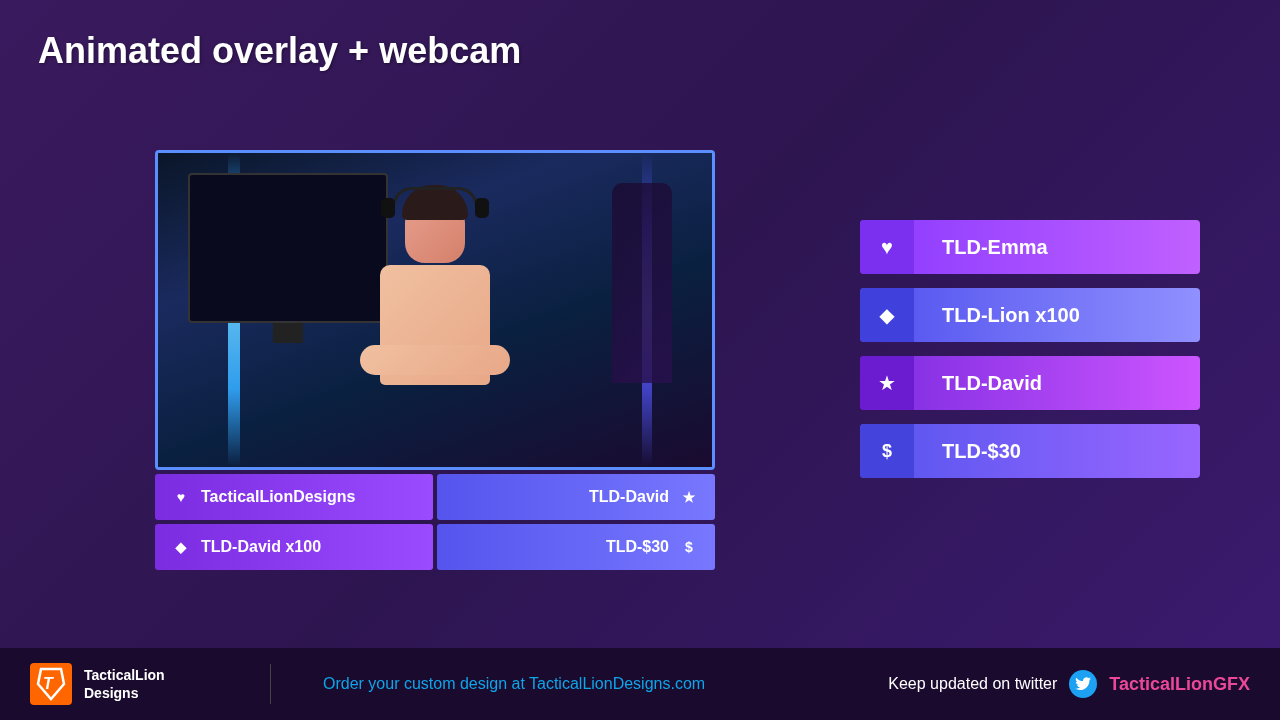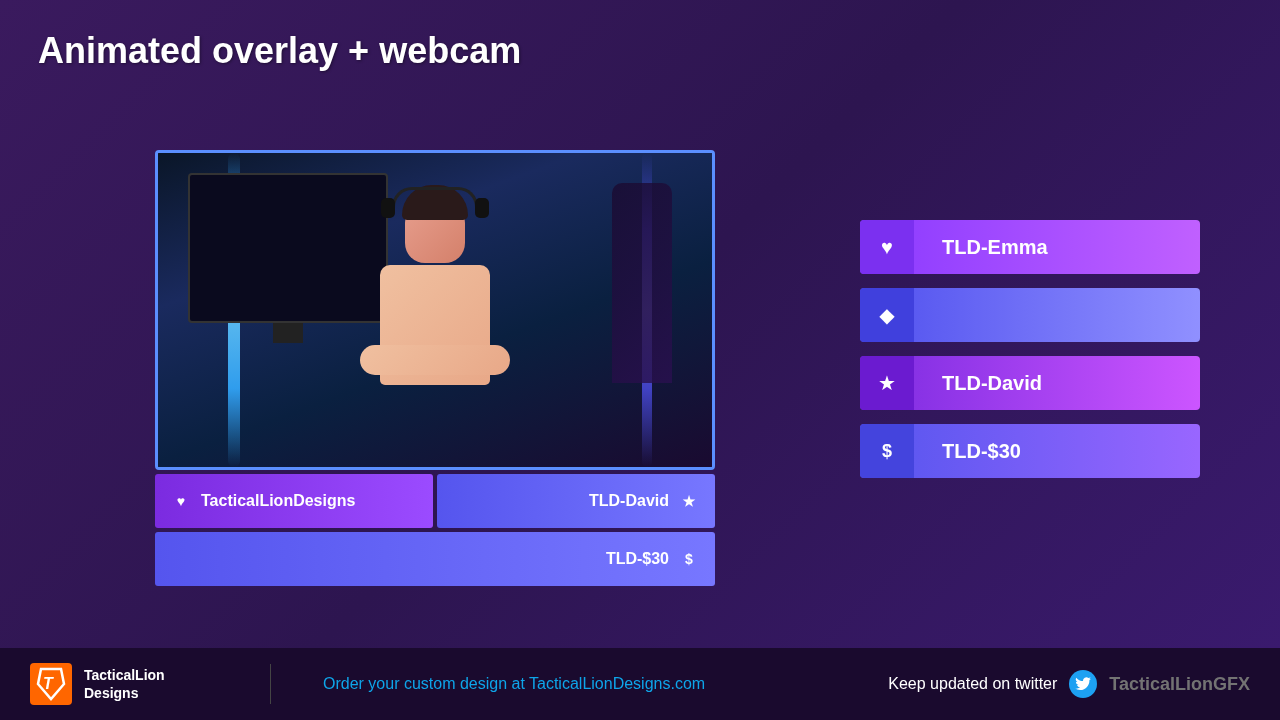--- a/index.html
+++ b/index.html
@@ -193,21 +193,21 @@
     .overlay-bars {
       display: flex;
       flex-direction: column;
       gap: 4px;
       margin-top: 4px;
     }
 
     .bar-row {
       display: flex;
       gap: 4px;
-      height: 54px;
+      height: 46px;
     }
 
     .bar-item {
       display: flex;
       align-items: center;
       gap: 8px;
       padding: 0 14px;
       border-radius: 3px;
       font-weight: 700;
       font-size: 16px;
@@ -367,21 +367,21 @@
       align-items: center;
       justify-content: center;
       font-size: 16px;
       color: white;
       font-weight: 700;
     }
 
     .twitter-handle {
       font-size: 18px;
       font-weight: 700;
-      color: #737373;
+      color: #ec4899;
       text-align: right;
     }
 
     
     .icon-heart::before { content: '♥'; }
     .icon-diamond::before { content: '◆'; }
     .icon-star::before { content: '★'; }
     .icon-dollar::before { content: '$'; font-weight: 900; }
   </style>
 </head>
@@ -429,20 +429,24 @@
           <span class="bar-icon icon-heart"></span>
           <span>TacticalLionDesigns</span>
         </div>
         <div class="bar-item bar-right">
           <span>TLD-David</span>
           <span class="bar-icon icon-star"></span>
         </div>
       </div>
 
       <div class="bar-row">
+        <div class="bar-item bar-left">
+          <span class="bar-icon icon-diamond"></span>
+          <span>TLD-David x100</span>
+        </div>
         <div class="bar-item bar-right">
           <span>TLD-$30</span>
           <span class="bar-icon icon-dollar"></span>
         </div>
       </div>
     </div>
   </div>
 
   <div class="alerts-panel">
 
@@ -450,20 +454,21 @@
       <div class="alert-icon-box">
         <span>♥</span>
       </div>
       <span class="alert-label">TLD-Emma</span>
     </div>
 
     <div class="alert-card alert-cheer">
       <div class="alert-icon-box">
         <span>◆</span>
       </div>
+      <span class="alert-label">TLD-Lion x100</span>
     </div>
 
     <div class="alert-card alert-sub">
       <div class="alert-icon-box">
         <span>★</span>
       </div>
       <span class="alert-label">TLD-David</span>
     </div>
 
     <div class="alert-card alert-donation">

